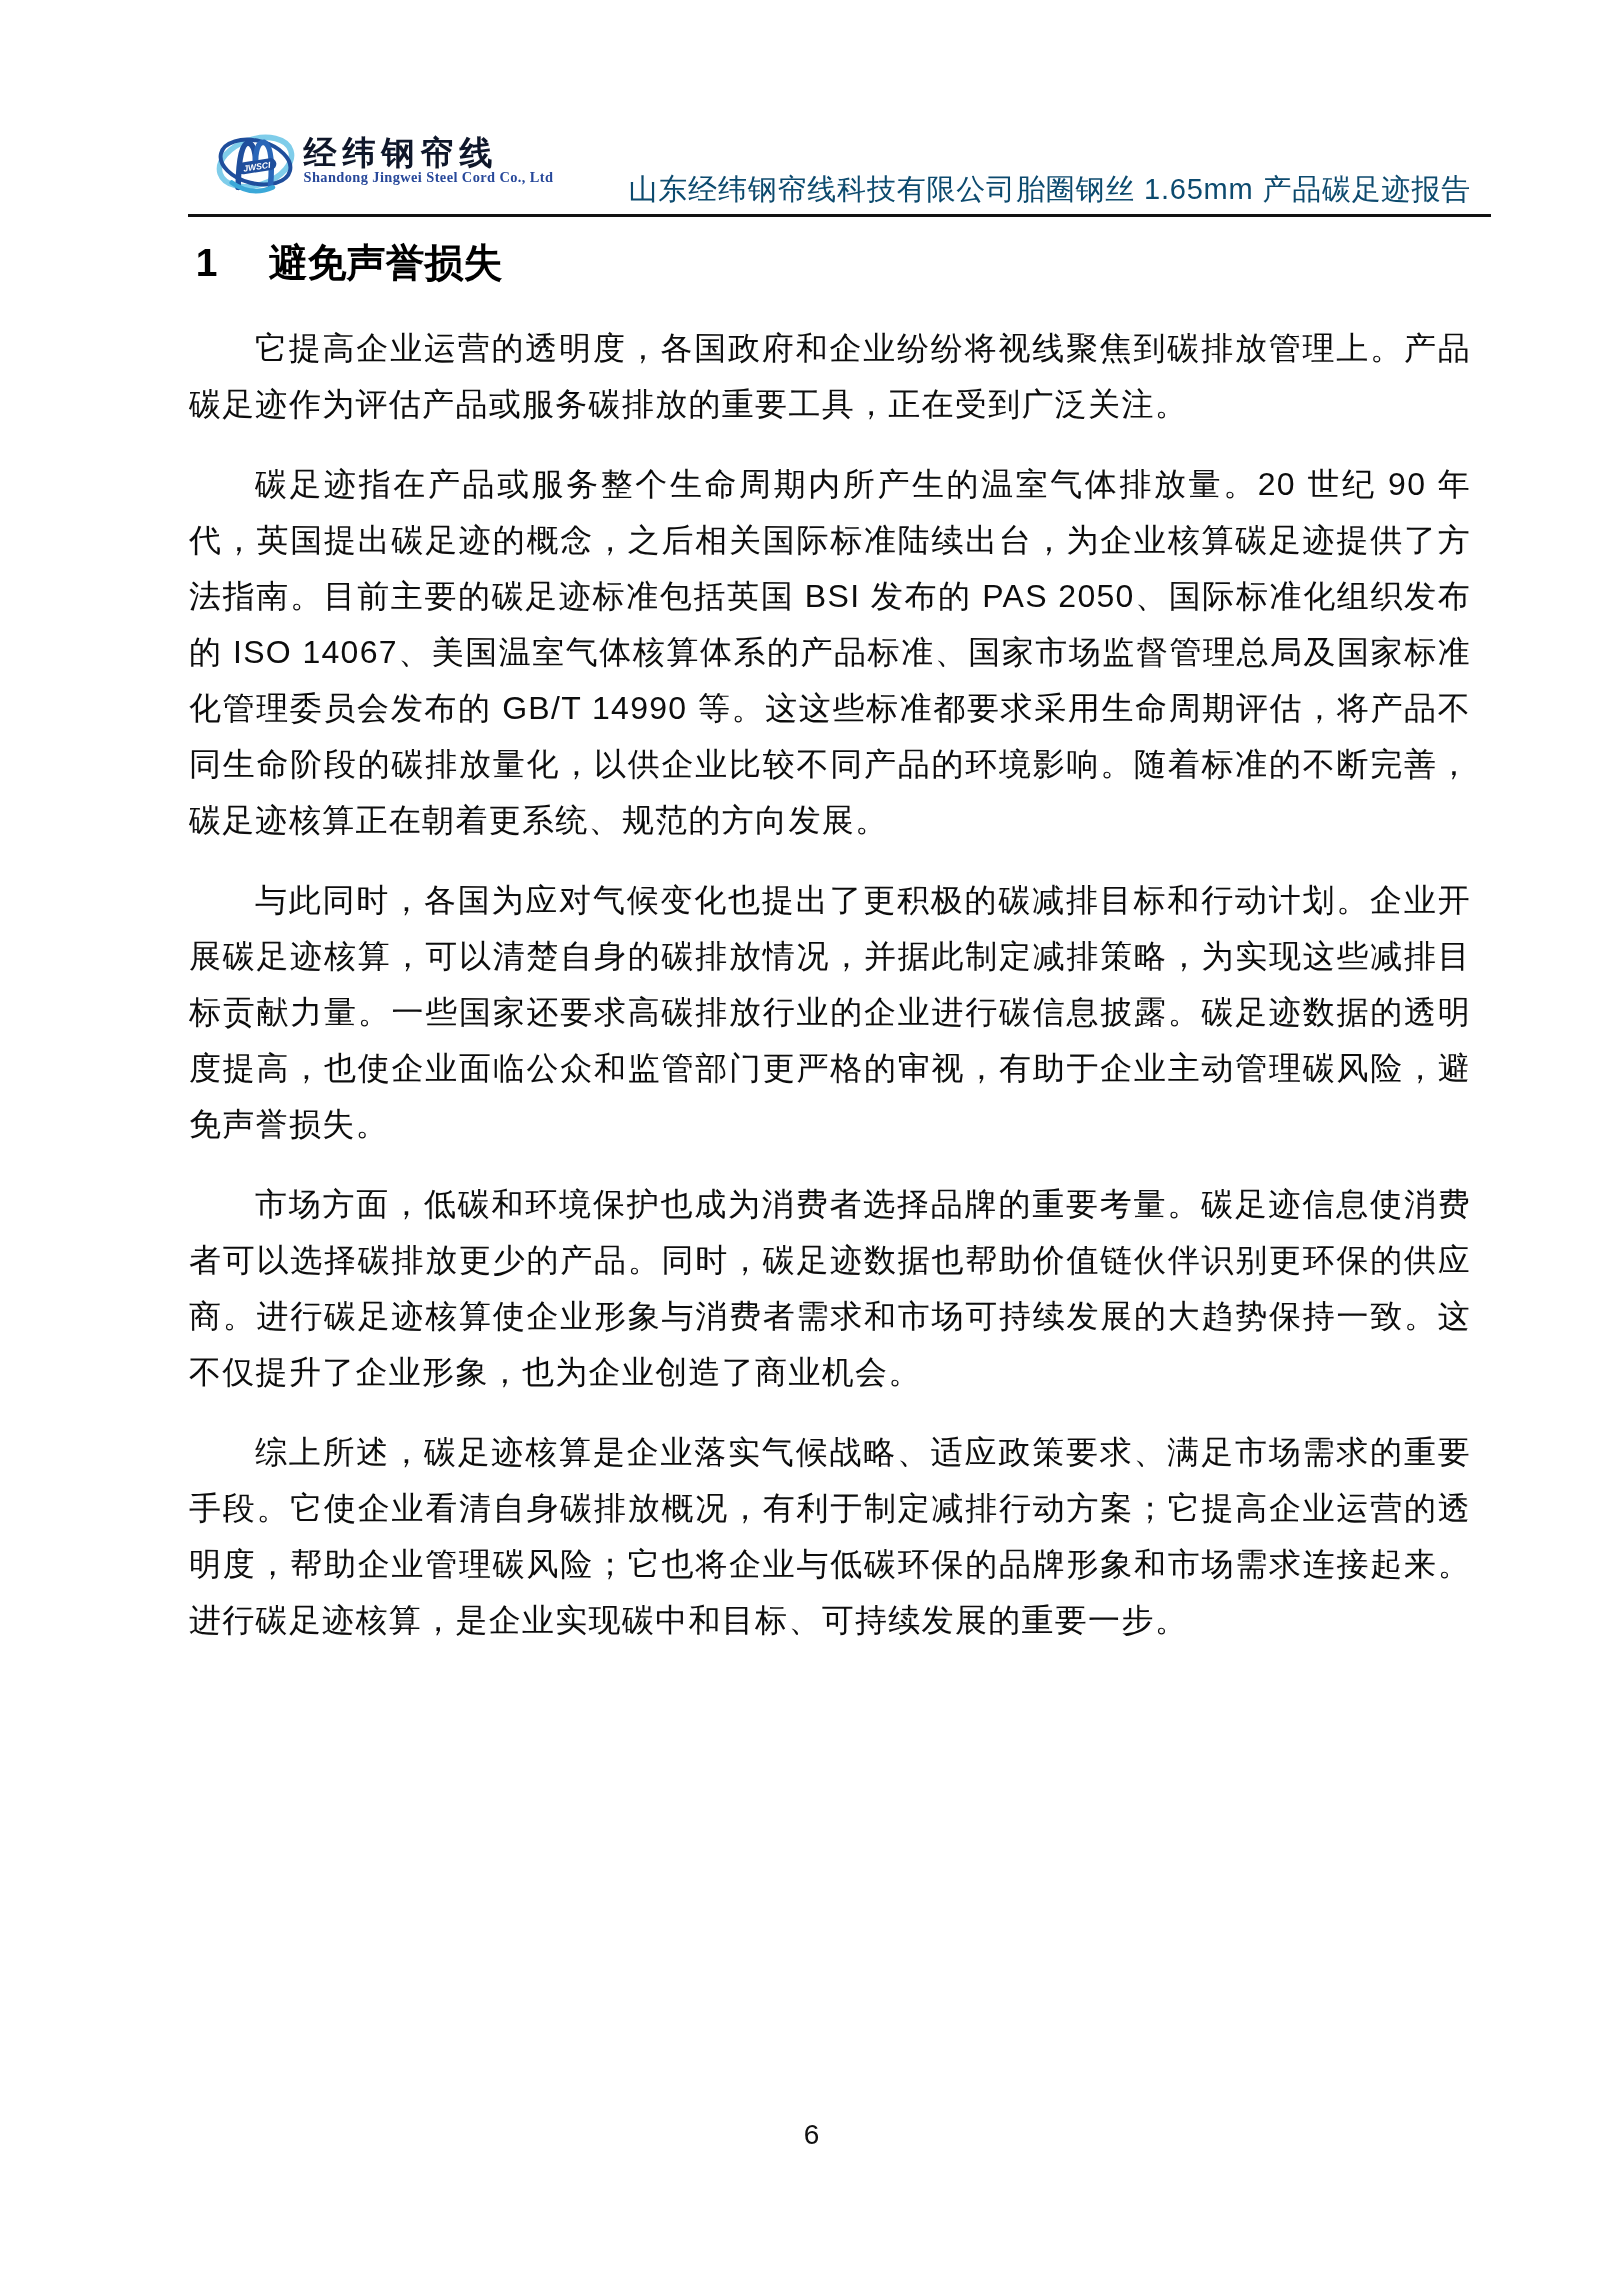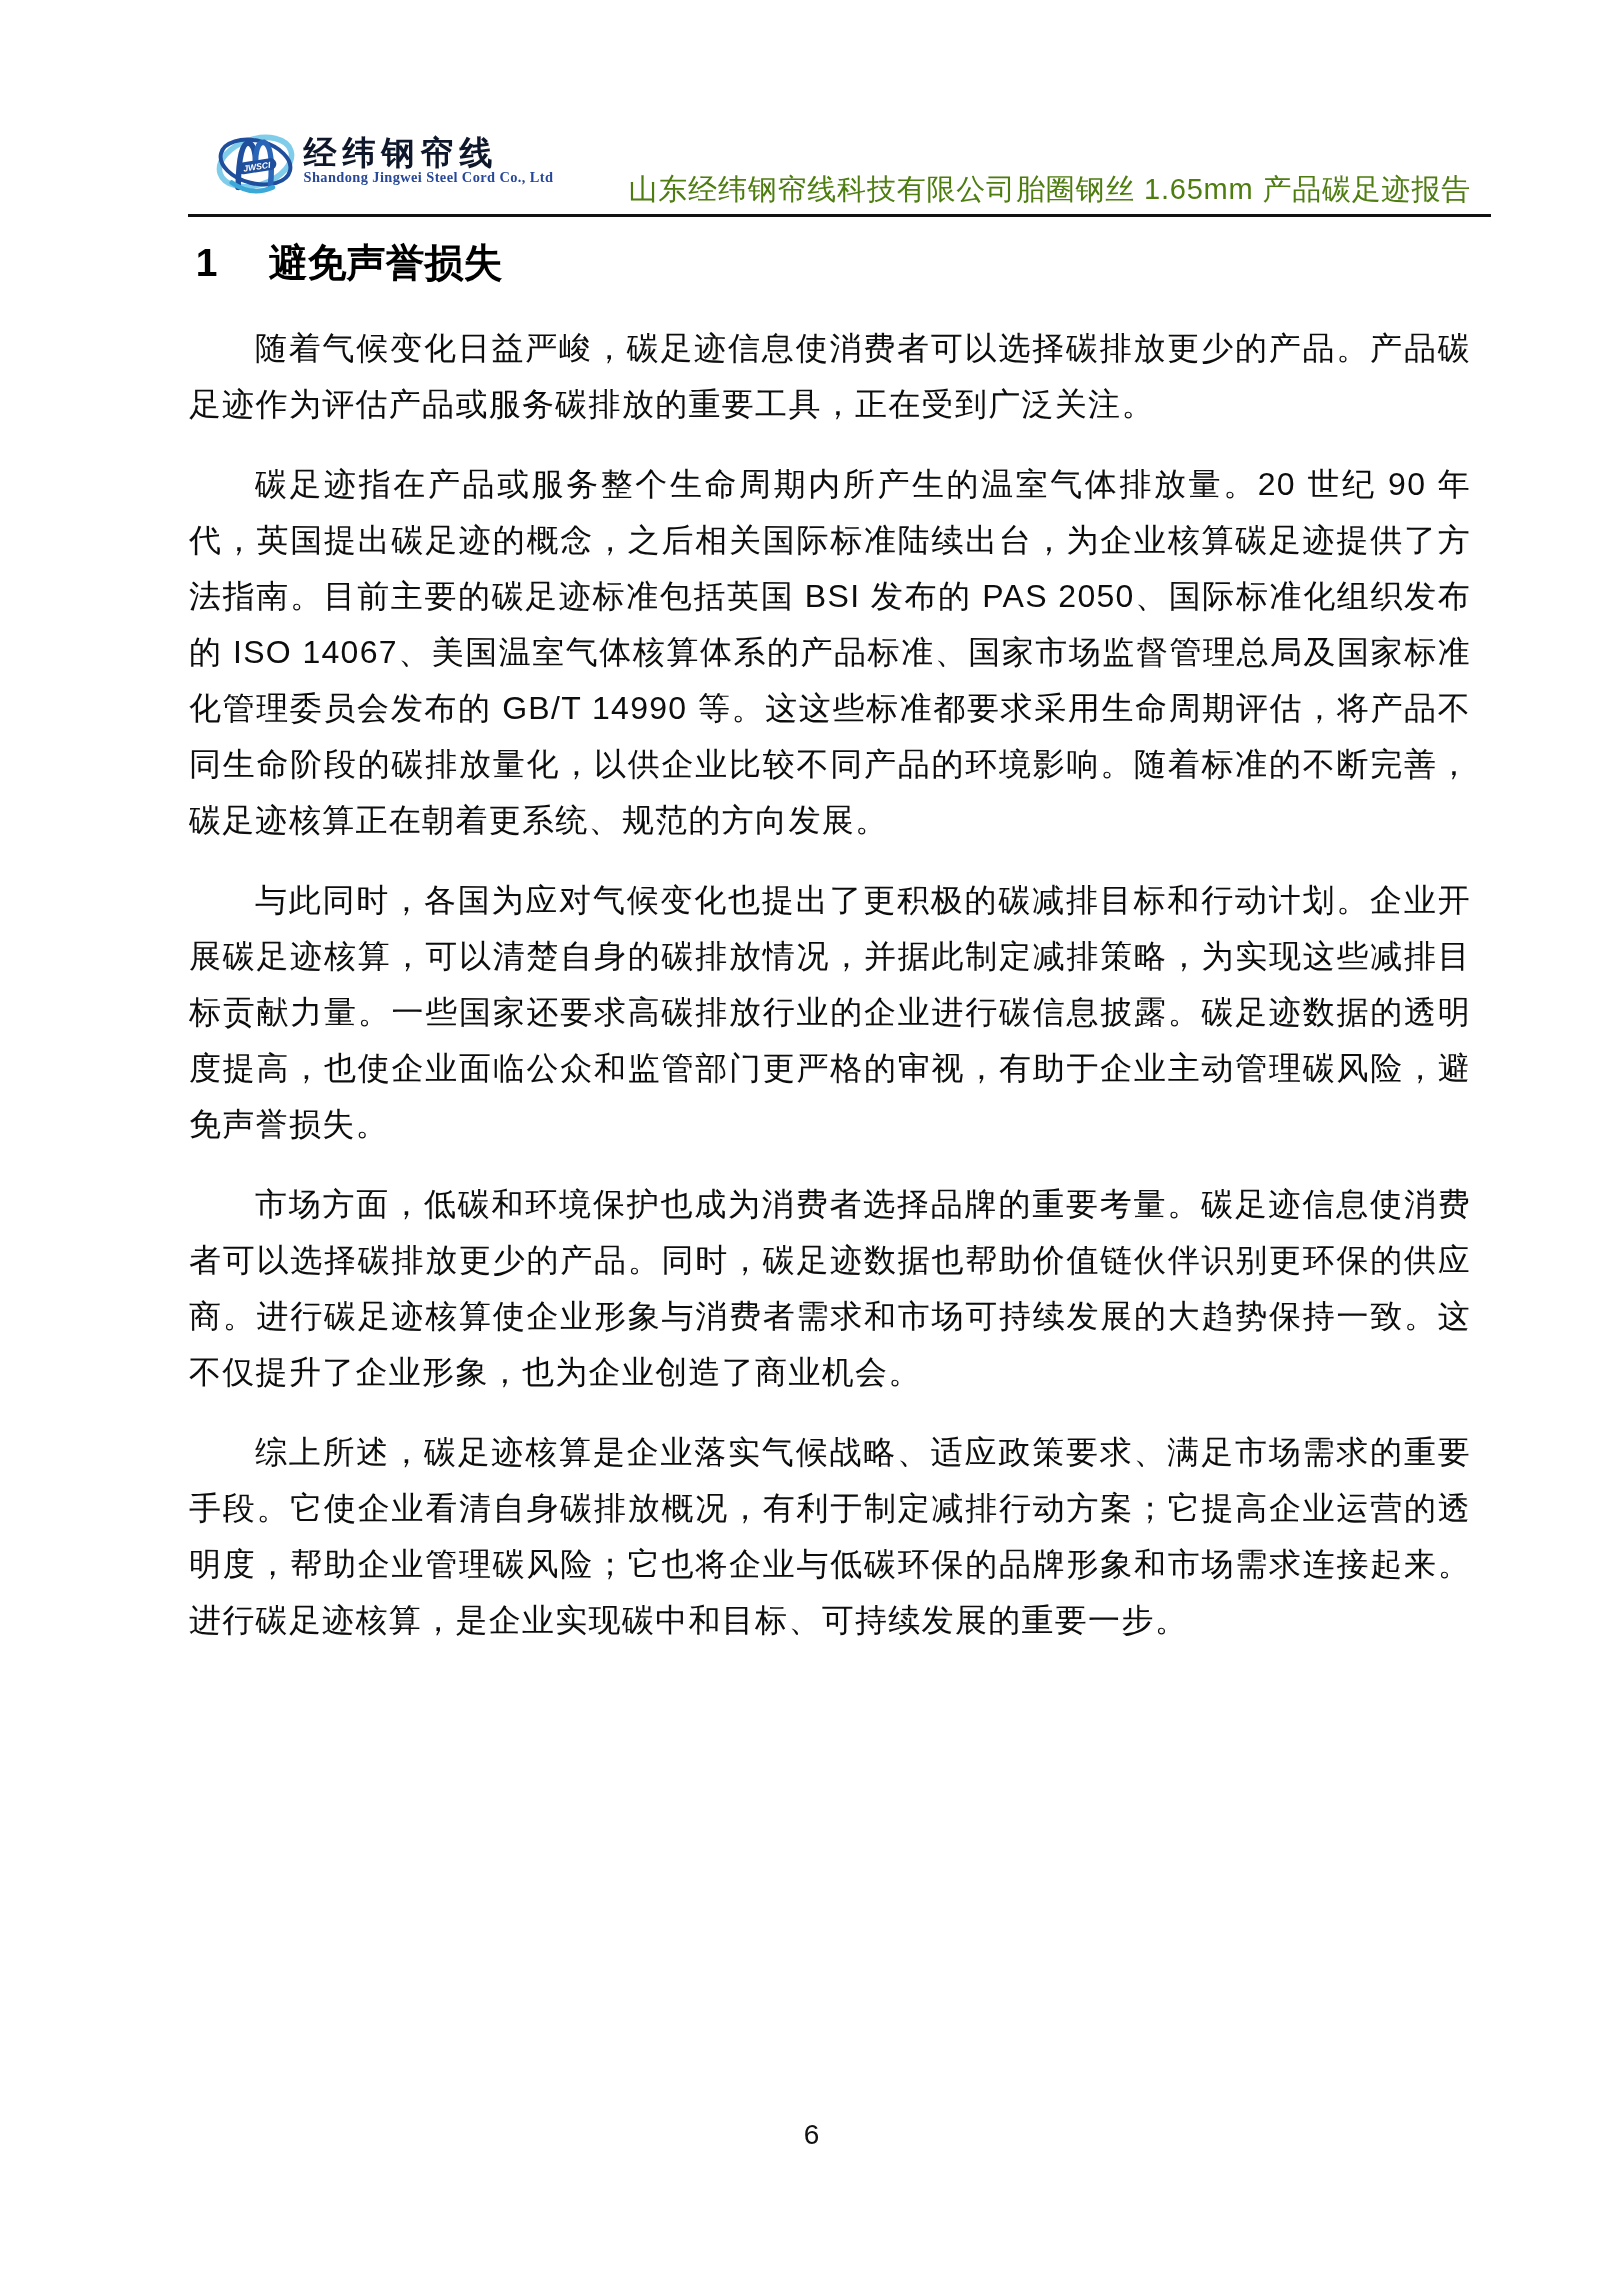--- a/index.html
+++ b/index.html
@@ -20,21 +20,21 @@
     font-size: 33px; font-weight: bold; color: #0f172a;
     letter-spacing: 6px; line-height: 1; white-space: nowrap;
   }
   .logo-en {
     font-family: "Liberation Serif", serif;
     font-size: 14.4px; font-weight: bold; color: #27489a;
     letter-spacing: 0.4px; white-space: nowrap;
   }
   .header-title {
     position: absolute; top: 170px; right: 152px;
-    font-size: 29px; font-weight: 500; color: #4d7c0f;
+    font-size: 29px; font-weight: 500; color: #0c4a6e;
     letter-spacing: 0.8px; white-space: nowrap;
   }
   .header-rule {
     position: absolute; left: 188px; top: 214px;
     width: 1303px; height: 3.4px; background: #111111;
   }
 
   
   .main {
     position: absolute; left: 189px; top: 237px; width: 1282px;
@@ -86,21 +86,21 @@
 
   <div class="header-title">山东经纬钢帘线科技有限公司胎圈钢丝 1.65mm 产品碳足迹报告</div>
   <div class="header-rule"></div>
 
   <div class="main">
     <h1 class="section-heading">
       <span class="section-number">1</span>
       <span class="section-title">避免声誉损失</span>
     </h1>
     <div class="body-text">
-      <p>随着气候变化日益严峻，碳足迹信息使消费者可以选择碳排放更少的产品。产品碳足迹作为评估产品或服务碳排放的重要工具，正在受到广泛关注。</p>
+      <p>它提高企业运营的透明度，各国政府和企业纷纷将视线聚焦到碳排放管理上。产品碳足迹作为评估产品或服务碳排放的重要工具，正在受到广泛关注。</p>
       <p>碳足迹指在产品或服务整个生命周期内所产生的温室气体排放量。20 世纪 90 年代，英国提出碳足迹的概念，之后相关国际标准陆续出台，为企业核算碳足迹提供了方法指南。目前主要的碳足迹标准包括英国 BSI 发布的 PAS 2050、国际标准化组织发布的 ISO 14067、美国温室气体核算体系的产品标准、国家市场监督管理总局及国家标准化管理委员会发布的 GB/T 14990 等。这这些标准都要求采用生命周期评估，将产品不同生命阶段的碳排放量化，以供企业比较不同产品的环境影响。随着标准的不断完善，碳足迹核算正在朝着更系统、规范的方向发展。</p>
       <p>与此同时，各国为应对气候变化也提出了更积极的碳减排目标和行动计划。企业开展碳足迹核算，可以清楚自身的碳排放情况，并据此制定减排策略，为实现这些减排目标贡献力量。一些国家还要求高碳排放行业的企业进行碳信息披露。碳足迹数据的透明度提高，也使企业面临公众和监管部门更严格的审视，有助于企业主动管理碳风险，避免声誉损失。</p>
       <p>市场方面，低碳和环境保护也成为消费者选择品牌的重要考量。碳足迹信息使消费者可以选择碳排放更少的产品。同时，碳足迹数据也帮助价值链伙伴识别更环保的供应商。进行碳足迹核算使企业形象与消费者需求和市场可持续发展的大趋势保持一致。这不仅提升了企业形象，也为企业创造了商业机会。</p>
       <p>综上所述，碳足迹核算是企业落实气候战略、适应政策要求、满足市场需求的重要手段。它使企业看清自身碳排放概况，有利于制定减排行动方案；它提高企业运营的透明度，帮助企业管理碳风险；它也将企业与低碳环保的品牌形象和市场需求连接起来。进行碳足迹核算，是企业实现碳中和目标、可持续发展的重要一步。</p>
     </div>
   </div>
 
   <div class="page-number">6</div>
 
 </div>

